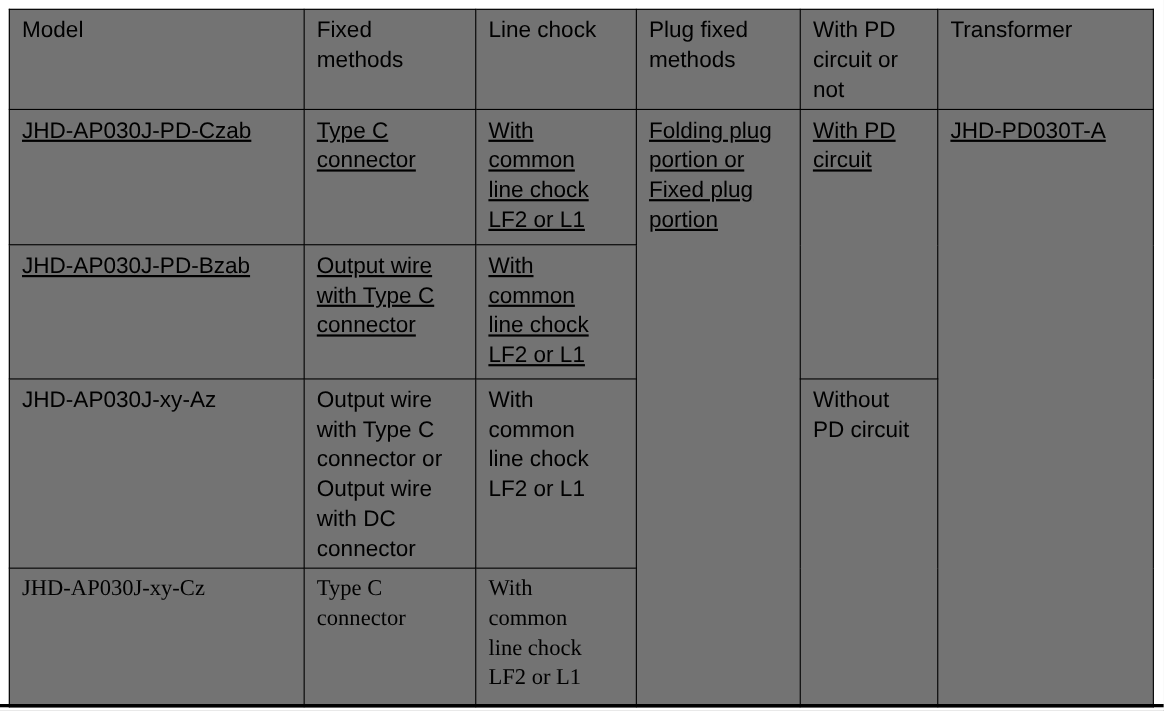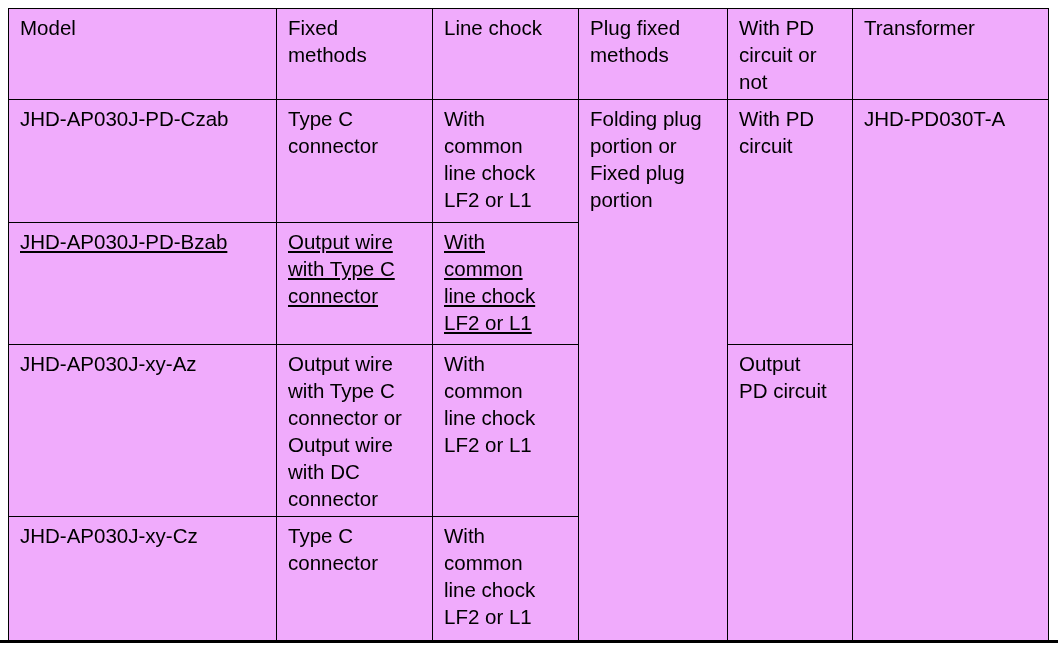--- a/index.html
+++ b/index.html
@@ -20,21 +20,21 @@
     position: absolute;
     left: 8px;
     top: 8px;
     width: 1040px;
   }
 
   table.spec-table {
     border-collapse: collapse;
     table-layout: fixed;
     width: 1040px;
-    background: #f0abfc;
+    background: #737373;
   }
 
   table.spec-table td {
     border: 1px solid #000000;
     vertical-align: top;
     padding: 5px 0 4px 11px;
     font-size: 20.5px;
     line-height: 27px;
     color: #000000;
     font-family: "Liberation Sans", sans-serif;
@@ -47,24 +47,24 @@
   
   col.c-model        { width: 268px; }
   col.c-output       { width: 156px; }
   col.c-chock        { width: 146px; }
   col.c-plug         { width: 149px; }
   col.c-pd           { width: 125px; }
   col.c-transformer  { width: 196px; }
 
   
   tr.row-header td   { height: 78px; }
-  tr.row-1 td        { height: 113px; }
+  tr.row-1 td        { height: 113px; text-decoration: underline; }
   tr.row-2 td        { height: 112px; text-decoration: underline; }
   tr.row-3 td        { height: 160px; }
-  tr.row-4 td        { height: 116px; }
+  tr.row-4 td        { height: 116px; font-family: Liberation Serif, serif; }
 
   
   .bottom-rule {
     position: absolute;
     left: 0px;
     top: 640px;
     width: 1058px;
     height: 3px;
     background: #000000;
   }
@@ -129,21 +129,21 @@
         <td>Output wire
 with Type C
 connector or
 Output wire
 with DC
 connector</td>
         <td>With
 common
 line chock
 LF2 or L1</td>
-        <td rowspan="2">Output
+        <td rowspan="2">Without
 PD circuit</td>
       </tr>
 
       <tr class="row-4">
         <td>JHD-AP030J-xy-Cz</td>
         <td>Type C
 connector</td>
         <td>With
 common
 line chock

